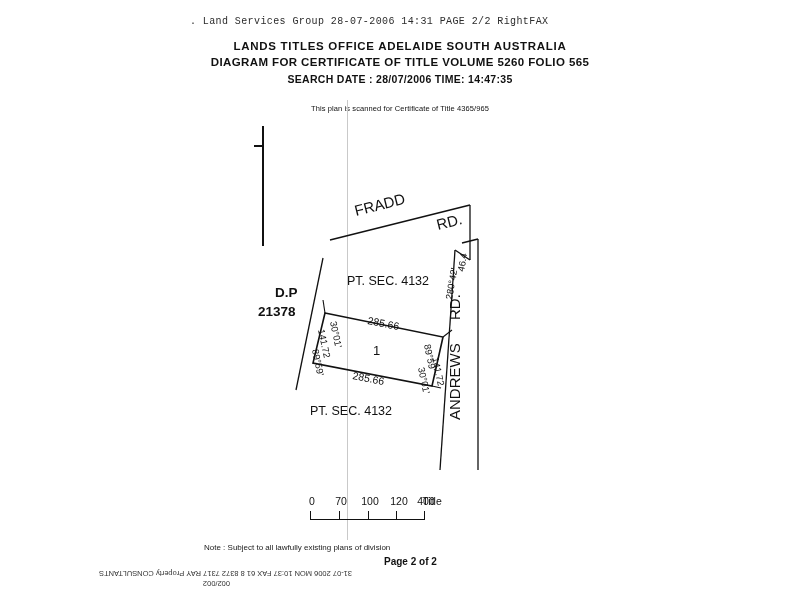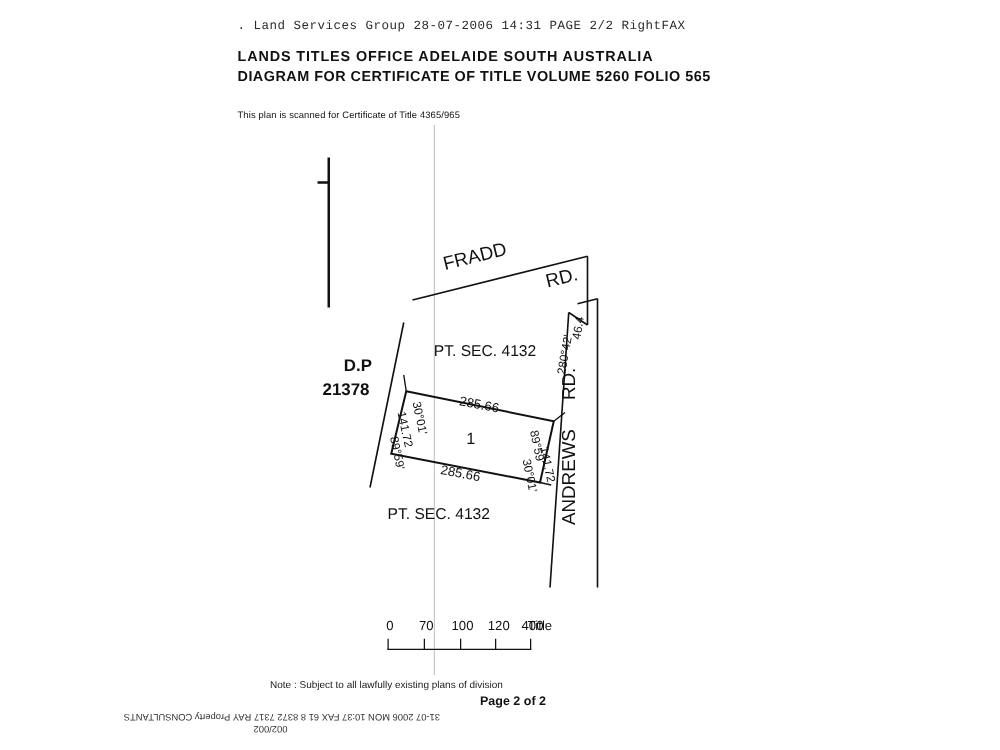--- a/index.html
+++ b/index.html
@@ -38,20 +38,21 @@
     letter-spacing: 0.4px;
     color: #2b2b2b;
     white-space: nowrap;
   }
 
   .title-block {
     position: absolute;
     left: 190px;
     top: 40px;
     width: 420px;
+    text-align: center;
     color: #111;
   }
   .title-line1 {
     font-size: 11.5px;
     font-weight: bold;
     letter-spacing: 0.7px;
     white-space: nowrap;
   }
   .title-line2 {
     font-size: 11.5px;
@@ -155,21 +156,21 @@
   .scale-bar i {
     position: absolute;
     top: 0;
     width: 1.3px;
     height: 9px;
     background: #111;
   }
 
   .note {
     position: absolute;
-    left: 216px;
+    left: 204px;
     top: 543px;
     font-size: 8px;
     color: #1a1a1a;
     white-space: nowrap;
   }
   .page-of {
     position: absolute;
     left: 348px;
     top: 556px;
     font-size: 10px;
@@ -205,20 +206,21 @@
 <div id="page">
 
   <div class="margin-left"></div>
   <div class="margin-right"></div>
 
   <div class="fax-header">. Land Services Group  28-07-2006 14:31  PAGE  2/2   RightFAX</div>
 
   <div class="title-block">
     <div class="title-line1">LANDS TITLES OFFICE  ADELAIDE  SOUTH AUSTRALIA</div>
     <div class="title-line2">DIAGRAM FOR CERTIFICATE OF TITLE VOLUME  5260  FOLIO  565</div>
+    <div class="title-line3">SEARCH DATE :  28/07/2006   TIME:   14:47:35</div>
     <div class="title-line4">This plan is scanned for Certificate of Title 4365/965</div>
   </div>
 
   <div class="fold-line"></div>
   <div class="north-arrow"></div>
   <div class="north-tick"></div>
 
   <svg id="plan" viewBox="0 0 800 600">
 
     <line x1="330" y1="240" x2="470" y2="205" stroke="#111" stroke-width="1.3"></line>

